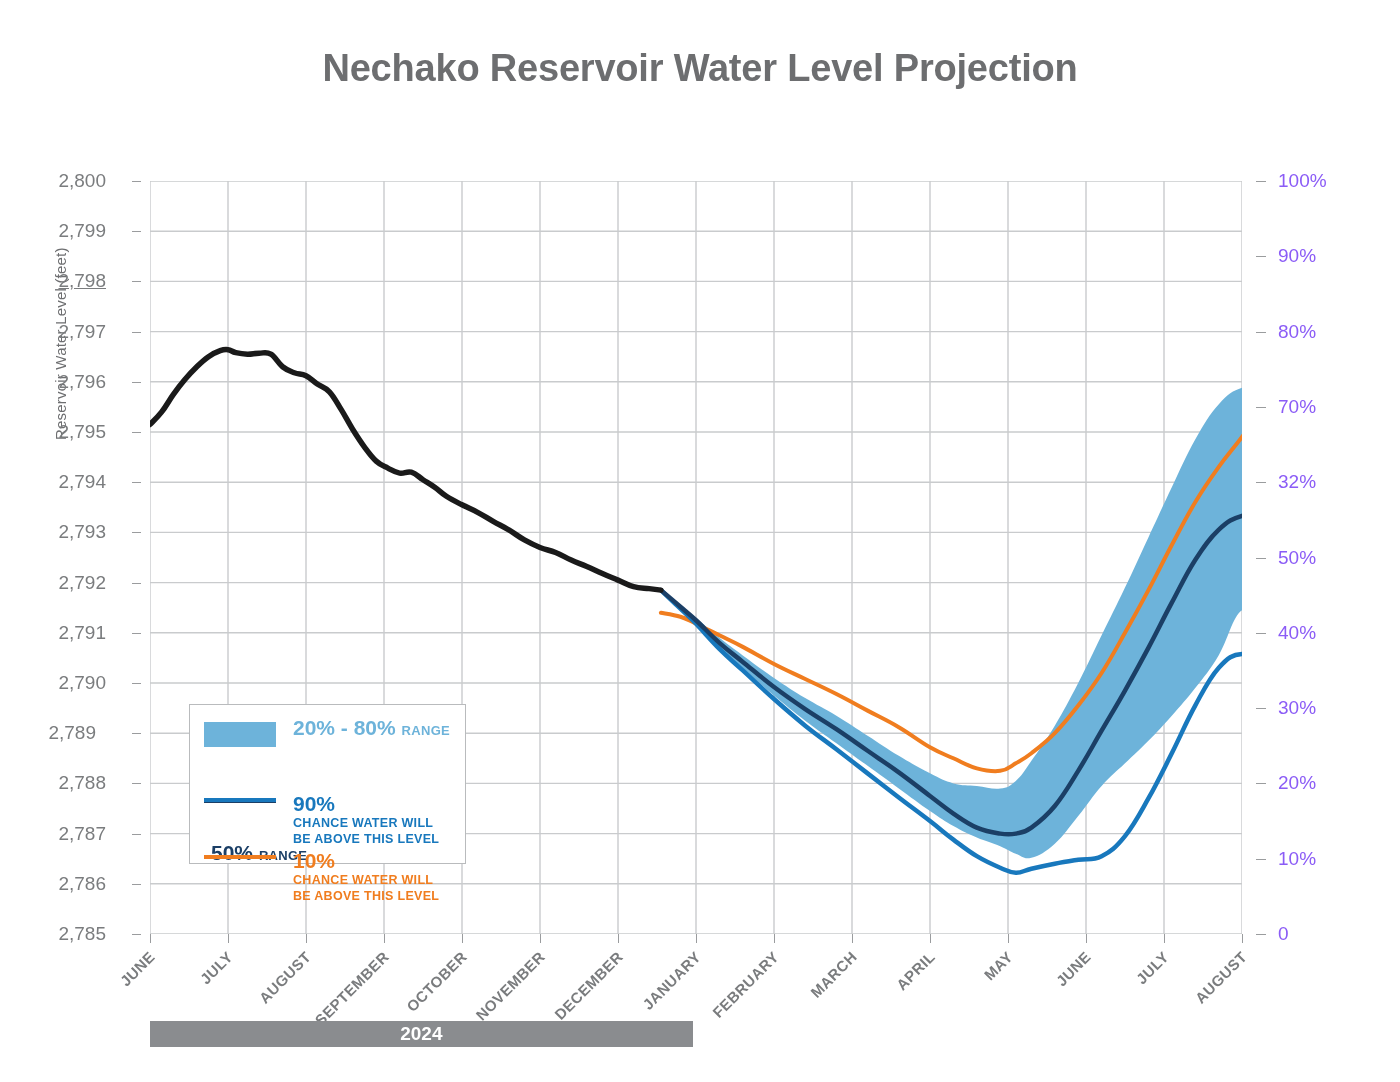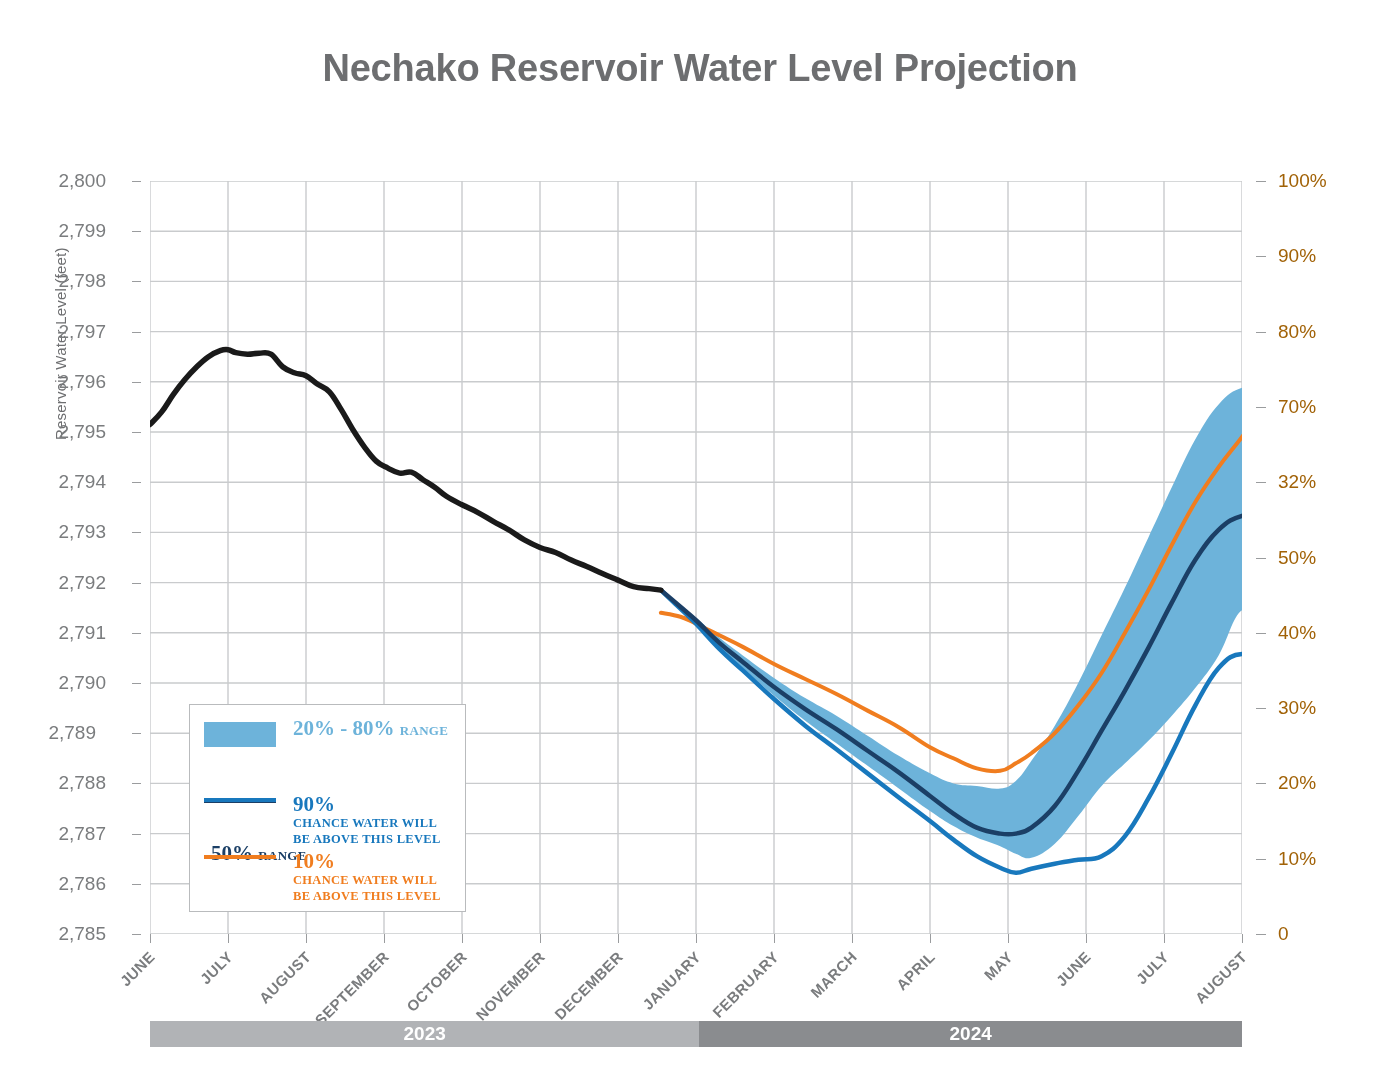--- a/index.html
+++ b/index.html
@@ -17,21 +17,21 @@
   
   .plot-area{position:absolute;left:150px;top:181px;width:1092px;height:753px;}
   .grid-svg{position:absolute;left:0;top:0;width:1092px;height:753px;}
   .series-svg{position:absolute;left:0;top:0;width:1092px;height:753px;}
 
   
   .ytick{position:absolute;right:0;font-size:19px;color:#7a7c7e;
          text-align:right;white-space:nowrap;transform:translateY(-50%);}
   .ylabels-left{position:absolute;left:0px;top:181px;width:136px;height:753px;}
   .ylabels-right{position:absolute;left:1256px;top:181px;width:120px;height:753px;}
-  .ytick-r{position:absolute;left:0;font-size:19px;color:#a16207;
+  .ytick-r{position:absolute;left:0;font-size:19px;color:#8b5cf6;
            text-align:left;white-space:nowrap;transform:translateY(-50%);}
   .tickmark{position:absolute;background:#9a9c9e;height:1px;width:9px;}
 
   .yaxis-title{position:absolute;left:52px;top:418px;width:22px;
                font-size:15px;color:#6d6e70;white-space:nowrap;
                transform-origin:left top;transform:rotate(-90deg) translate(-100%,0);
                letter-spacing:0.2px;}
 
   
   .xlabels{position:absolute;left:0;top:934px;width:1400px;height:80px;}
@@ -41,23 +41,23 @@
   .xtickline{position:absolute;width:1px;height:9px;background:#9a9c9e;top:0;}
 
   
   .yearbar{position:absolute;left:150px;top:1021px;height:26px;width:1092px;display:flex;}
   .yearseg{display:flex;align-items:center;justify-content:center;
            color:#ffffff;font-size:19px;font-weight:bold;}
   .year-2023{background:#b1b3b6;}
   .year-2024{background:#8a8c8f;}
 
   
-  .legend{position:absolute;left:189px;top:704px;width:277px;height:208px;
+  .legend{position:absolute;left:189px;top:704px;width:277px;height:160px;
           background:#ffffff;border:1px solid #b9bbbd;box-sizing:border-box;
-          padding:22px 0 0 0;font-family:Liberation Serif, serif;}
+          padding:22px 0 0 0;}
   .leg-row{position:absolute;left:14px;display:flex;align-items:flex-start;}
   .swatch-wrap{width:82px;flex:0 0 82px;display:flex;align-items:center;
                justify-content:flex-start;padding-top:5px;}
   .sw-band{width:72px;height:25px;background:#6db3da;}
   .sw-line{width:72px;height:4px;}
   .leg-text{padding-left:7px;}
   .leg-big{font-size:21px;font-weight:bold;line-height:1.05;}
   .leg-small{font-size:12.5px;font-weight:bold;letter-spacing:0.3px;line-height:1.28;}
   .leg-inline{font-size:21px;font-weight:bold;line-height:1.05;}
   .leg-inline .unit{font-size:13px;letter-spacing:0.3px;}
@@ -78,21 +78,21 @@
     <div class="title-line title-main">Nechako Reservoir Water Level Projection</div>
   </div>
 
   <div class="yaxis-title">Reservoir Water Level (feet)</div>
 
   <div class="ylabels-left" id="ylabels-left">
       <div class="ytick" style="top:0.0px;right:30px;">2,800</div>
       <div class="tickmark" style="top: 0px; left: 132px; width: 9px;"></div>
       <div class="ytick" style="top:50.2px;right:30px;">2,799</div>
       <div class="tickmark" style="top: 50.2px; left: 132px; width: 9px;"></div>
-      <div class="ytick" style="top:100.4px;right:30px;">2,798</div>
+      <div class="ytick" style="top:100.4px;right:30px;text-decoration:underline;">2,798</div>
       <div class="tickmark" style="top: 100.4px; left: 132px; width: 9px;"></div>
       <div class="ytick" style="top:150.6px;right:30px;">2,797</div>
       <div class="tickmark" style="top: 150.6px; left: 132px; width: 9px;"></div>
       <div class="ytick" style="top:200.8px;right:30px;">2,796</div>
       <div class="tickmark" style="top: 200.8px; left: 132px; width: 9px;"></div>
       <div class="ytick" style="top:251.0px;right:30px;">2,795</div>
       <div class="tickmark" style="top: 251px; left: 132px; width: 9px;"></div>
       <div class="ytick" style="top:301.2px;right:30px;">2,794</div>
       <div class="tickmark" style="top: 301.2px; left: 132px; width: 9px;"></div>
       <div class="ytick" style="top:351.4px;right:30px;">2,793</div>
@@ -210,21 +210,20 @@
       <div class="xlab" style="left:1004.0px;top:14px;transform-origin:right top;transform:rotate(-45deg);width:140px;margin-left:-140px;">MAY</div>
       <div class="xtickline" style="left:1086.0px;"></div>
       <div class="xlab" style="left:1082.0px;top:14px;transform-origin:right top;transform:rotate(-45deg);width:140px;margin-left:-140px;">JUNE</div>
       <div class="xtickline" style="left:1164.0px;"></div>
       <div class="xlab" style="left:1160.0px;top:14px;transform-origin:right top;transform:rotate(-45deg);width:140px;margin-left:-140px;">JULY</div>
       <div class="xtickline" style="left:1242.0px;"></div>
       <div class="xlab" style="left:1238.0px;top:14px;transform-origin:right top;transform:rotate(-45deg);width:140px;margin-left:-140px;">AUGUST</div>
     </div>
 
   <div class="yearbar" id="yearbar">
-      <div class="yearseg year-2023" style="flex:0.503;background:#b1b3b6;">2023</div>
       <div class="yearseg year-2024" style="flex:0.497;background:#8a8c8f;">2024</div>
     </div>
 
   <div class="legend">
 
     <div class="leg-row" style="top:12px;">
       <div class="swatch-wrap">
         <div class="sw-band"></div>
       </div>
       <div class="leg-text">

